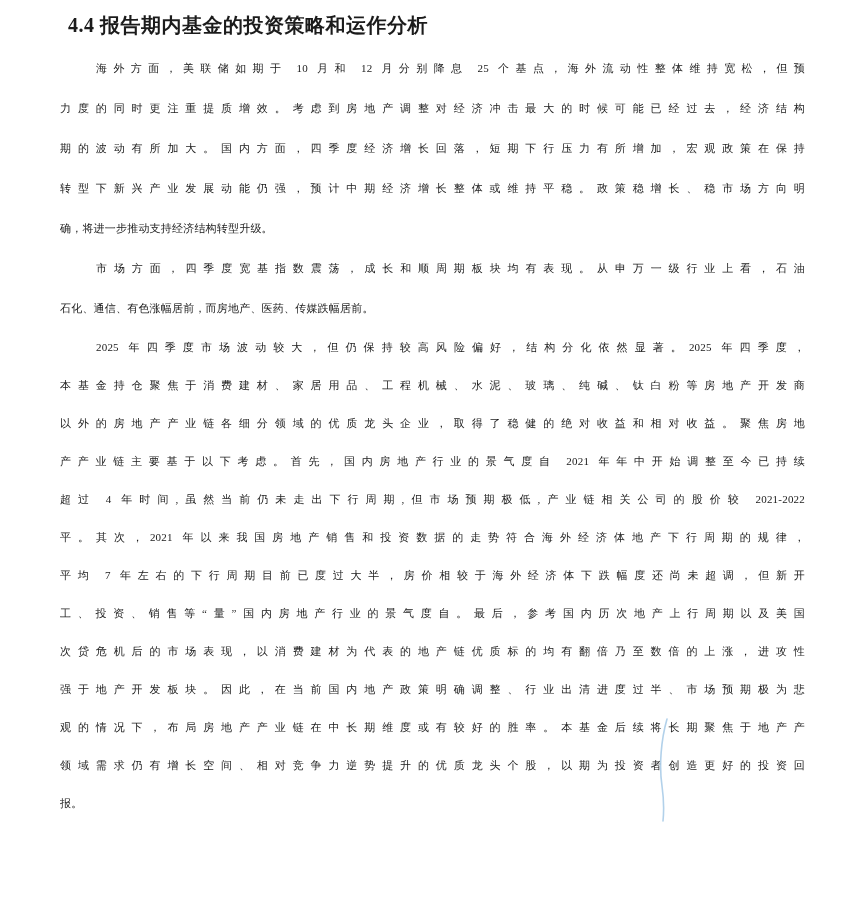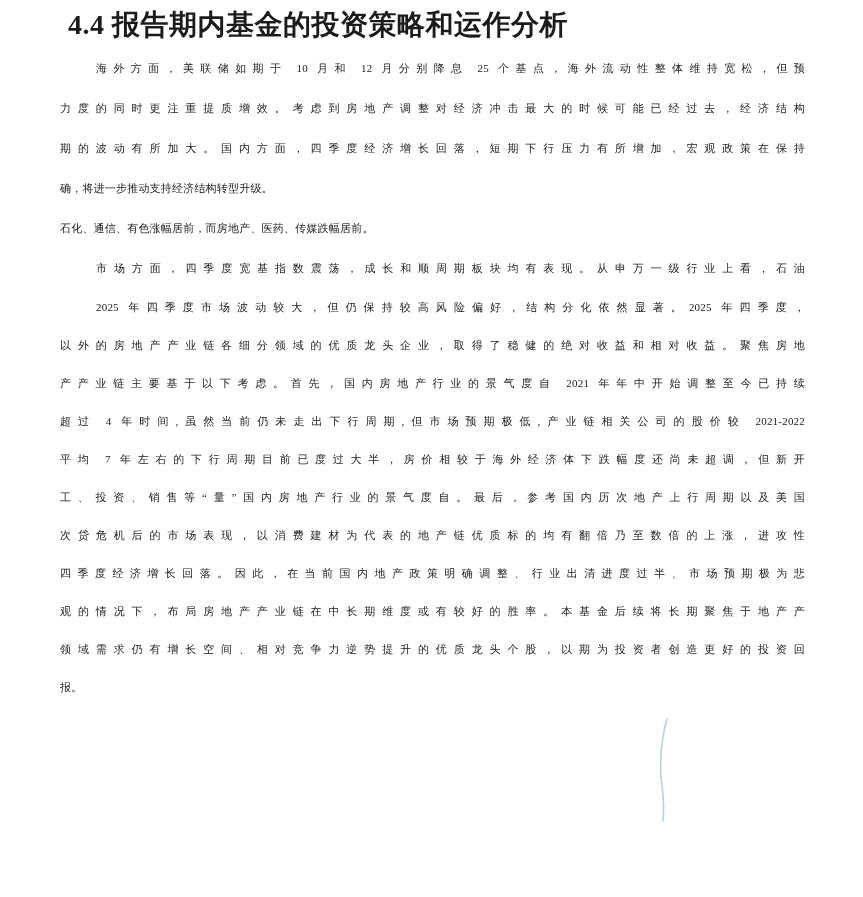--- a/index.html
+++ b/index.html
@@ -15,21 +15,21 @@
     font-family: "Liberation Serif", "DejaVu Serif", serif;
     color: #1b1b1b;
   }
   .doc {
     position: absolute;
     left: 60px;
     top: 8px;
     width: 745px;
   }
   .title {
-    font-size: 28px;
+    font-size: 20px;
     font-weight: bold;
     height: 40px;
     line-height: 34px;
     margin-left: 8px;
     letter-spacing: 0.5px;
   }
   .para { position: relative; }
   .ln {
     position: relative;
     height: 40px;
@@ -63,37 +63,40 @@
 <body>
 
 <div class="doc">
 
   <div class="title">4.4 报告期内基金的投资策略和运作分析</div>
 
   <div class="para para1">
     <div class="ln indent">海外方面，美联储如期于 10 月和 12 月分别降息 25 个基点，海外流动性整体维持宽松，但预</div>
     <div class="ln">力度的同时更注重提质增效。考虑到房地产调整对经济冲击最大的时候可能已经过去，经济结构</div>
     <div class="ln">期的波动有所加大。国内方面，四季度经济增长回落，短期下行压力有所增加，宏观政策在保持</div>
+    <div class="ln">转型下新兴产业发展动能仍强，预计中期经济增长整体或维持平稳。政策稳增长、稳市场方向明</div>
     <div class="ln last">确，将进一步推动支持经济结构转型升级。</div>
   </div>
 
   <div class="para para2">
+    <div class="ln indent">市场方面，四季度宽基指数震荡，成长和顺周期板块均有表现。从申万一级行业上看，石油</div>
     <div class="ln last">石化、通信、有色涨幅居前，而房地产、医药、传媒跌幅居前。</div>
-    <div class="ln indent">市场方面，四季度宽基指数震荡，成长和顺周期板块均有表现。从申万一级行业上看，石油</div>
   </div>
 
   <div class="para para3">
     <div class="ln indent">2025 年四季度市场波动较大，但仍保持较高风险偏好，结构分化依然显著。2025 年四季度，</div>
+    <div class="ln">本基金持仓聚焦于消费建材、家居用品、工程机械、水泥、玻璃、纯碱、钛白粉等房地产开发商</div>
     <div class="ln">以外的房地产产业链各细分领域的优质龙头企业，取得了稳健的绝对收益和相对收益。聚焦房地</div>
     <div class="ln">产产业链主要基于以下考虑。首先，国内房地产行业的景气度自 2021 年年中开始调整至今已持续</div>
     <div class="ln">超过 4 年时间,虽然当前仍未走出下行周期,但市场预期极低,产业链相关公司的股价较 2021-2022</div>
+    <div class="ln">平。其次，2021 年以来我国房地产销售和投资数据的走势符合海外经济体地产下行周期的规律，</div>
     <div class="ln">平均 7 年左右的下行周期目前已度过大半，房价相较于海外经济体下跌幅度还尚未超调，但新开</div>
     <div class="ln">工、投资、销售等“量”国内房地产行业的景气度自。最后，参考国内历次地产上行周期以及美国</div>
     <div class="ln">次贷危机后的市场表现，以消费建材为代表的地产链优质标的均有翻倍乃至数倍的上涨，进攻性</div>
-    <div class="ln">四季度经济增长回落。因此，在当前国内地产政策明确调整、行业出清进度过半、市场预期极为悲</div>
+    <div class="ln">强于地产开发板块。因此，在当前国内地产政策明确调整、行业出清进度过半、市场预期极为悲</div>
     <div class="ln">观的情况下，布局房地产产业链在中长期维度或有较好的胜率。本基金后续将长期聚焦于地产产</div>
     <div class="ln">领域需求仍有增长空间、相对竞争力逆势提升的优质龙头个股，以期为投资者创造更好的投资回</div>
     <div class="ln last">报。</div>
   </div>
 
 </div>
 
 <svg class="pen" viewBox="0 0 26 108" xmlns="http://www.w3.org/2000/svg">
   <path d="M15,3 C9,24 7,50 10,70 C12,84 12,95 11,105" fill="none" stroke="#a5c9e6" stroke-width="1.6" stroke-linecap="round" opacity="0.85"></path>
 </svg>

